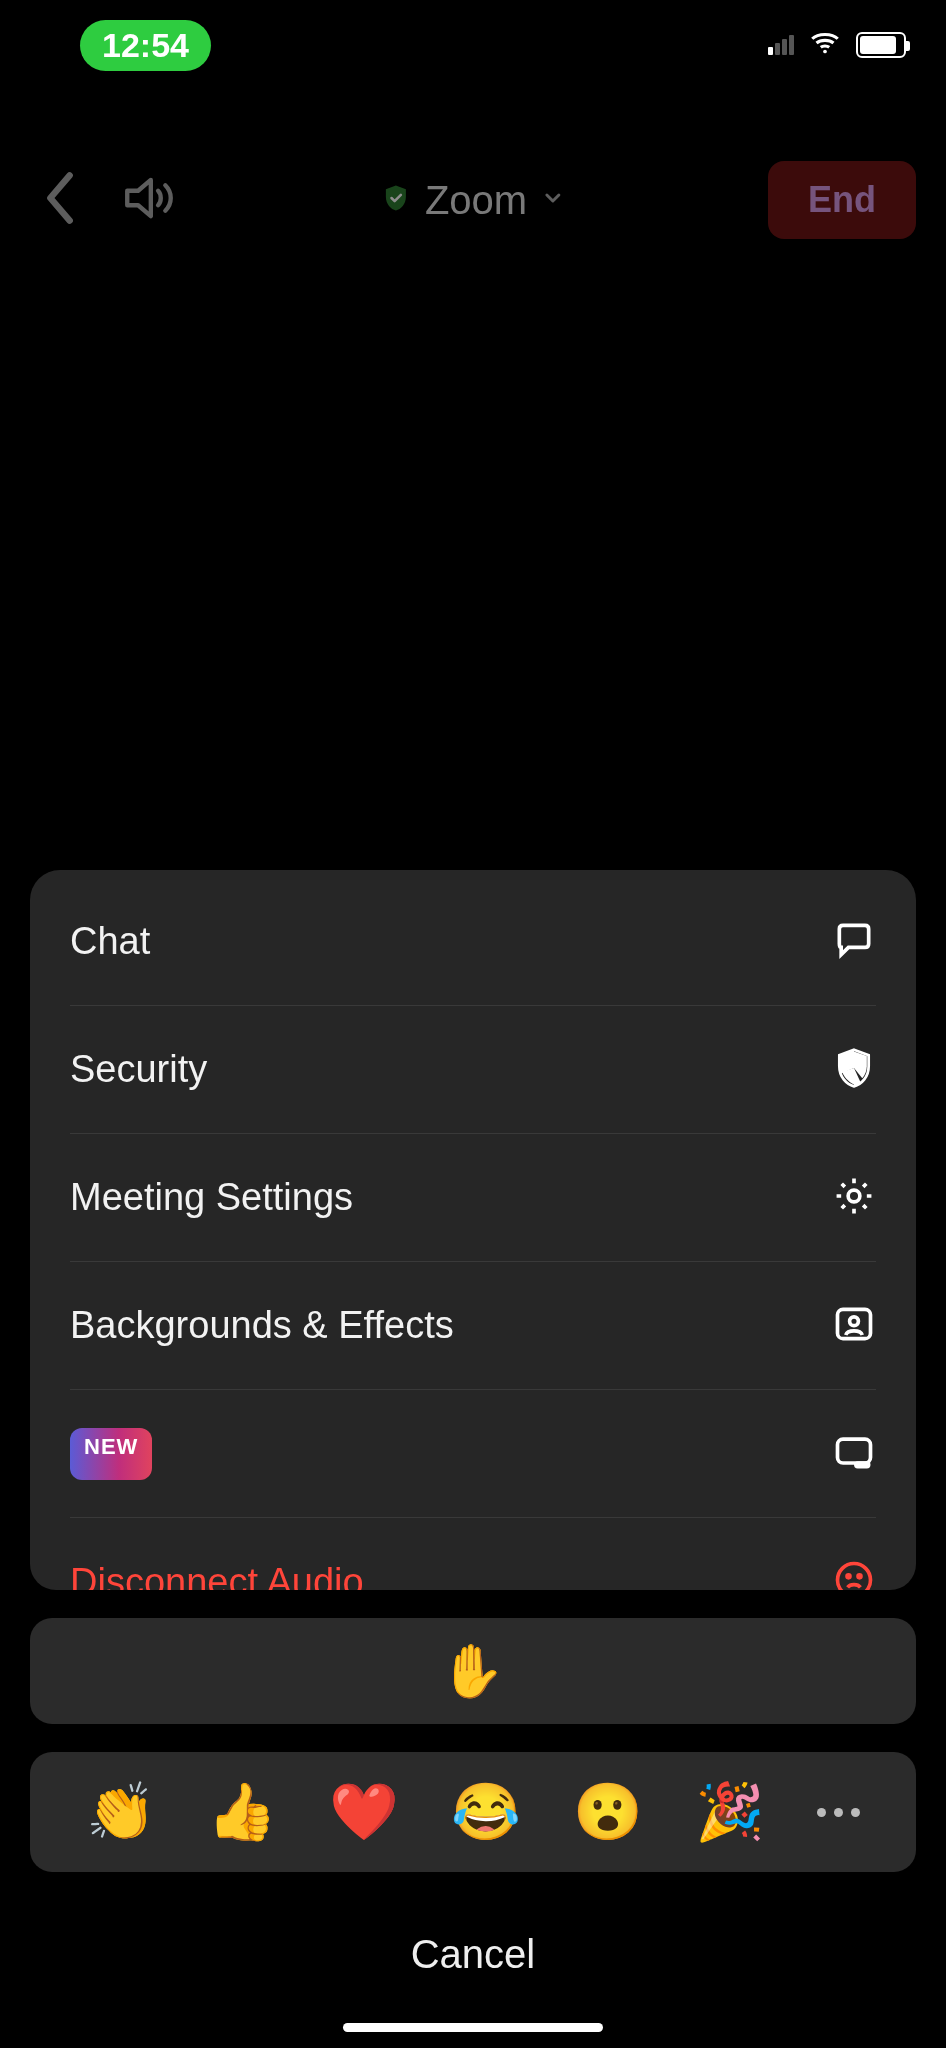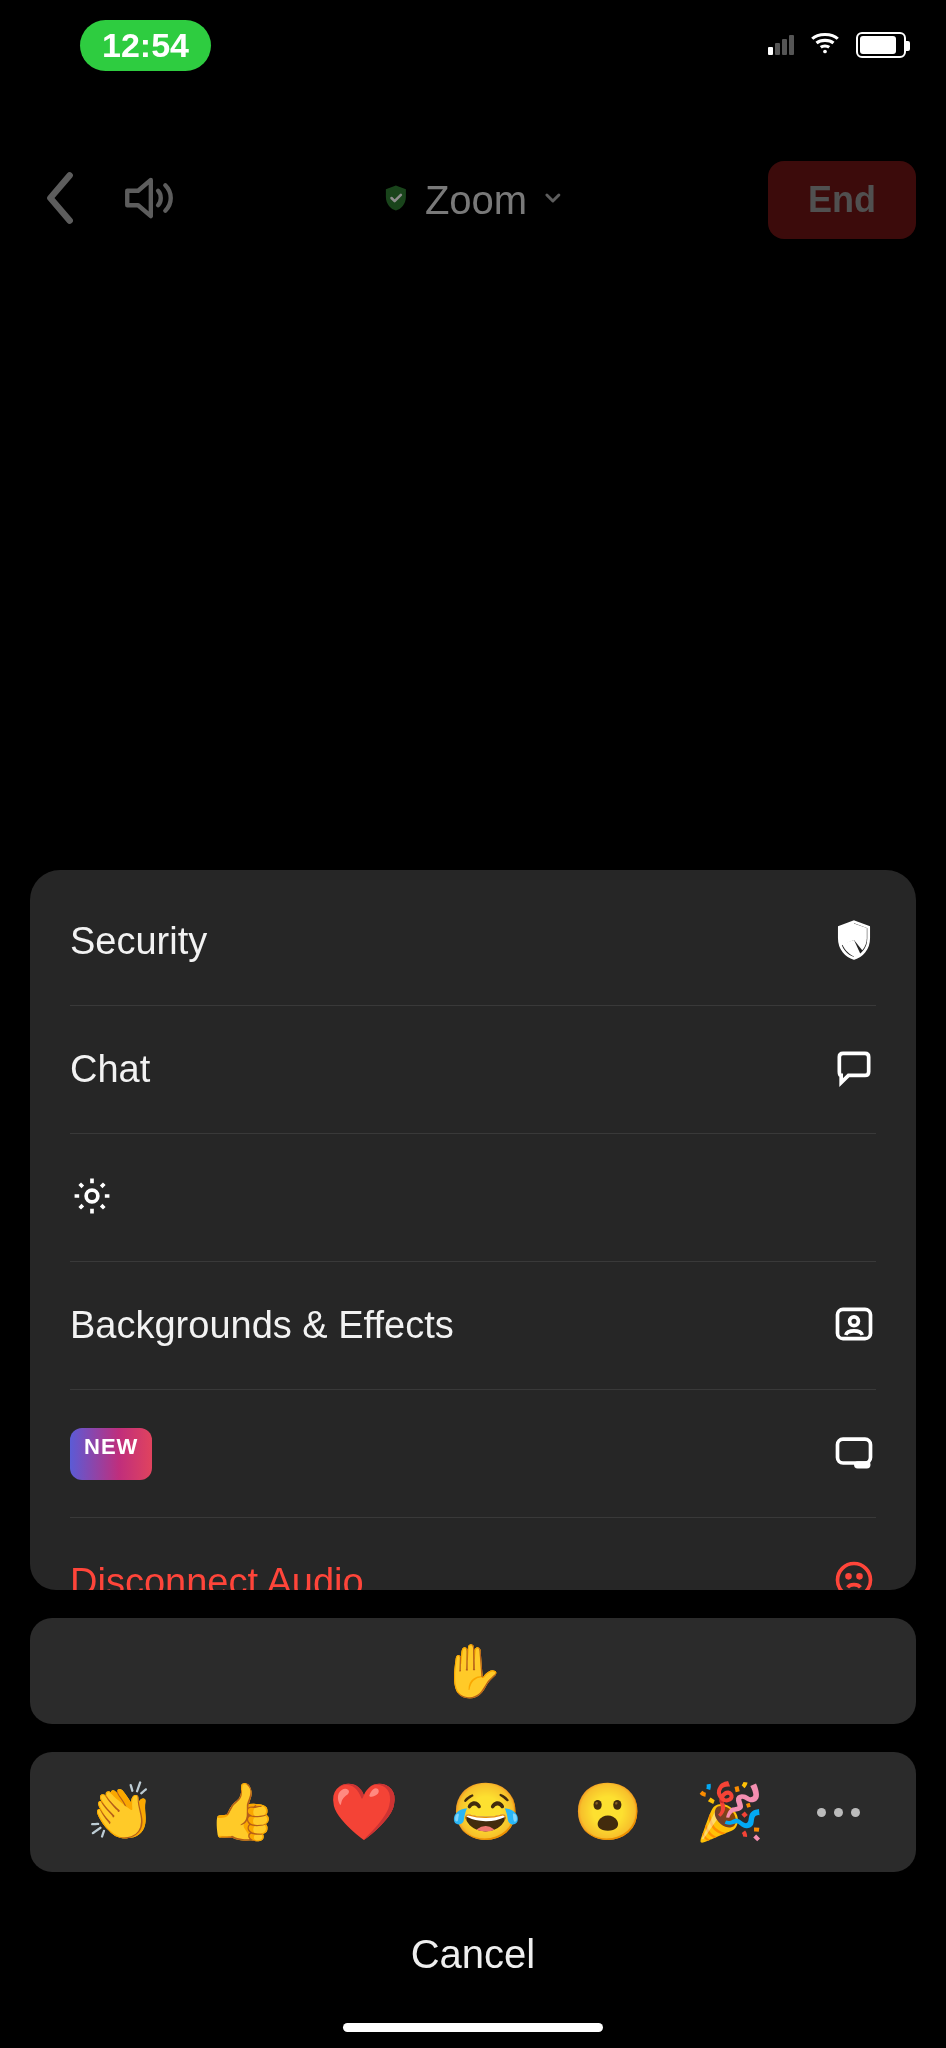--- a/index.html
+++ b/index.html
@@ -87,21 +87,21 @@
     display:flex; align-items:center; gap:14px;
     position:absolute; left:50%; transform:translateX(-50%);
   }
   .shield-green svg { width:30px; height:30px; }
   .topbar-title {
     font-size:40px; font-weight:500; color:#ddd;
   }
   .chev-down svg { width:24px; height:24px; }
   .end-btn {
     background:#7a1717;
-    color:#a3a3a3;
+    color:#f0abfc;
     font-size:36px;
     font-weight:600;
     border:none;
     border-radius:16px;
     padding: 18px 40px;
     opacity:0.9;
   }
 
   
   .sheet {
@@ -268,44 +268,45 @@
     </div>
   </div>
   <button class="end-btn">End</button>
 </div>
 
 <div class="sheet">
 
   <div class="panel menu-panel">
 
     <div class="menu-item">
+      <span class="menu-label">Chat</span>
+      <span class="right-icon">
+        <svg viewBox="0 0 24 24" fill="none" stroke="#fff" stroke-width="2">
+          <path d="M4 6 C4 4.5 5 4 6 4 L18 4 C19 4 20 4.5 20 6 L20 14 C20 15.5 19 16 18 16 L9 16 L5 20 L5 16 C4.5 16 4 15.5 4 14 Z"></path>
+        </svg>
+      </span>
+    </div>
+
+    <div class="menu-item">
       <span class="menu-label">Security</span>
       <span class="right-icon">
         <svg viewBox="0 0 24 24" fill="#fff">
           <path d="M12 2 L20 5 L20 11 C20 17 16 21 12 22 C8 21 4 17 4 11 L4 5 Z" fill="#fff"></path>
           <path d="M12 2 L12 22 M4 12 L20 12" stroke="#242424" stroke-width="0"></path>
           <path d="M12 2 L20 5 L20 11 C20 14 18 17.5 15.5 19.7 L12 12 Z" fill="#242424"></path>
           <path d="M12 22 C9.5 21 6.5 18.5 5 15 L12 12 Z" fill="#242424"></path>
           <path d="M12 2 L20 5 L20 11 C20 17 16 21 12 22 C8 21 4 17 4 11 L4 5 Z" fill="none" stroke="#fff" stroke-width="1.5"></path>
           <path d="M12 3 L19 5.5 L19 11 C19 13.5 18 15.8 16.5 17.6 L12 12 Z" fill="#fff"></path>
           <path d="M12 21 C9.8 20.2 7 17.7 5.5 14.2 L12 12 Z" fill="#fff"></path>
         </svg>
       </span>
     </div>
 
     <div class="menu-item">
-      <span class="menu-label">Chat</span>
-      <span class="right-icon">
-        <svg viewBox="0 0 24 24" fill="none" stroke="#fff" stroke-width="2">
-          <path d="M4 6 C4 4.5 5 4 6 4 L18 4 C19 4 20 4.5 20 6 L20 14 C20 15.5 19 16 18 16 L9 16 L5 20 L5 16 C4.5 16 4 15.5 4 14 Z"></path>
-        </svg>
-      </span>
-    </div>
-
-    <div class="menu-item">
+      <span class="menu-label">Meeting Settings</span>
       <span class="right-icon">
         <svg viewBox="0 0 24 24" fill="none" stroke="#fff" stroke-width="2">
           <circle cx="12" cy="12" r="3.2"></circle>
           <path d="M12 2.5 L12 5 M12 19 L12 21.5 M21.5 12 L19 12 M5 12 L2.5 12 M18.7 5.3 L17 7 M7 17 L5.3 18.7 M18.7 18.7 L17 17 M7 7 L5.3 5.3"></path>
         </svg>
       </span>
     </div>
 
     <div class="menu-item">
       <span class="menu-label">Backgrounds &amp; Effects</span>

